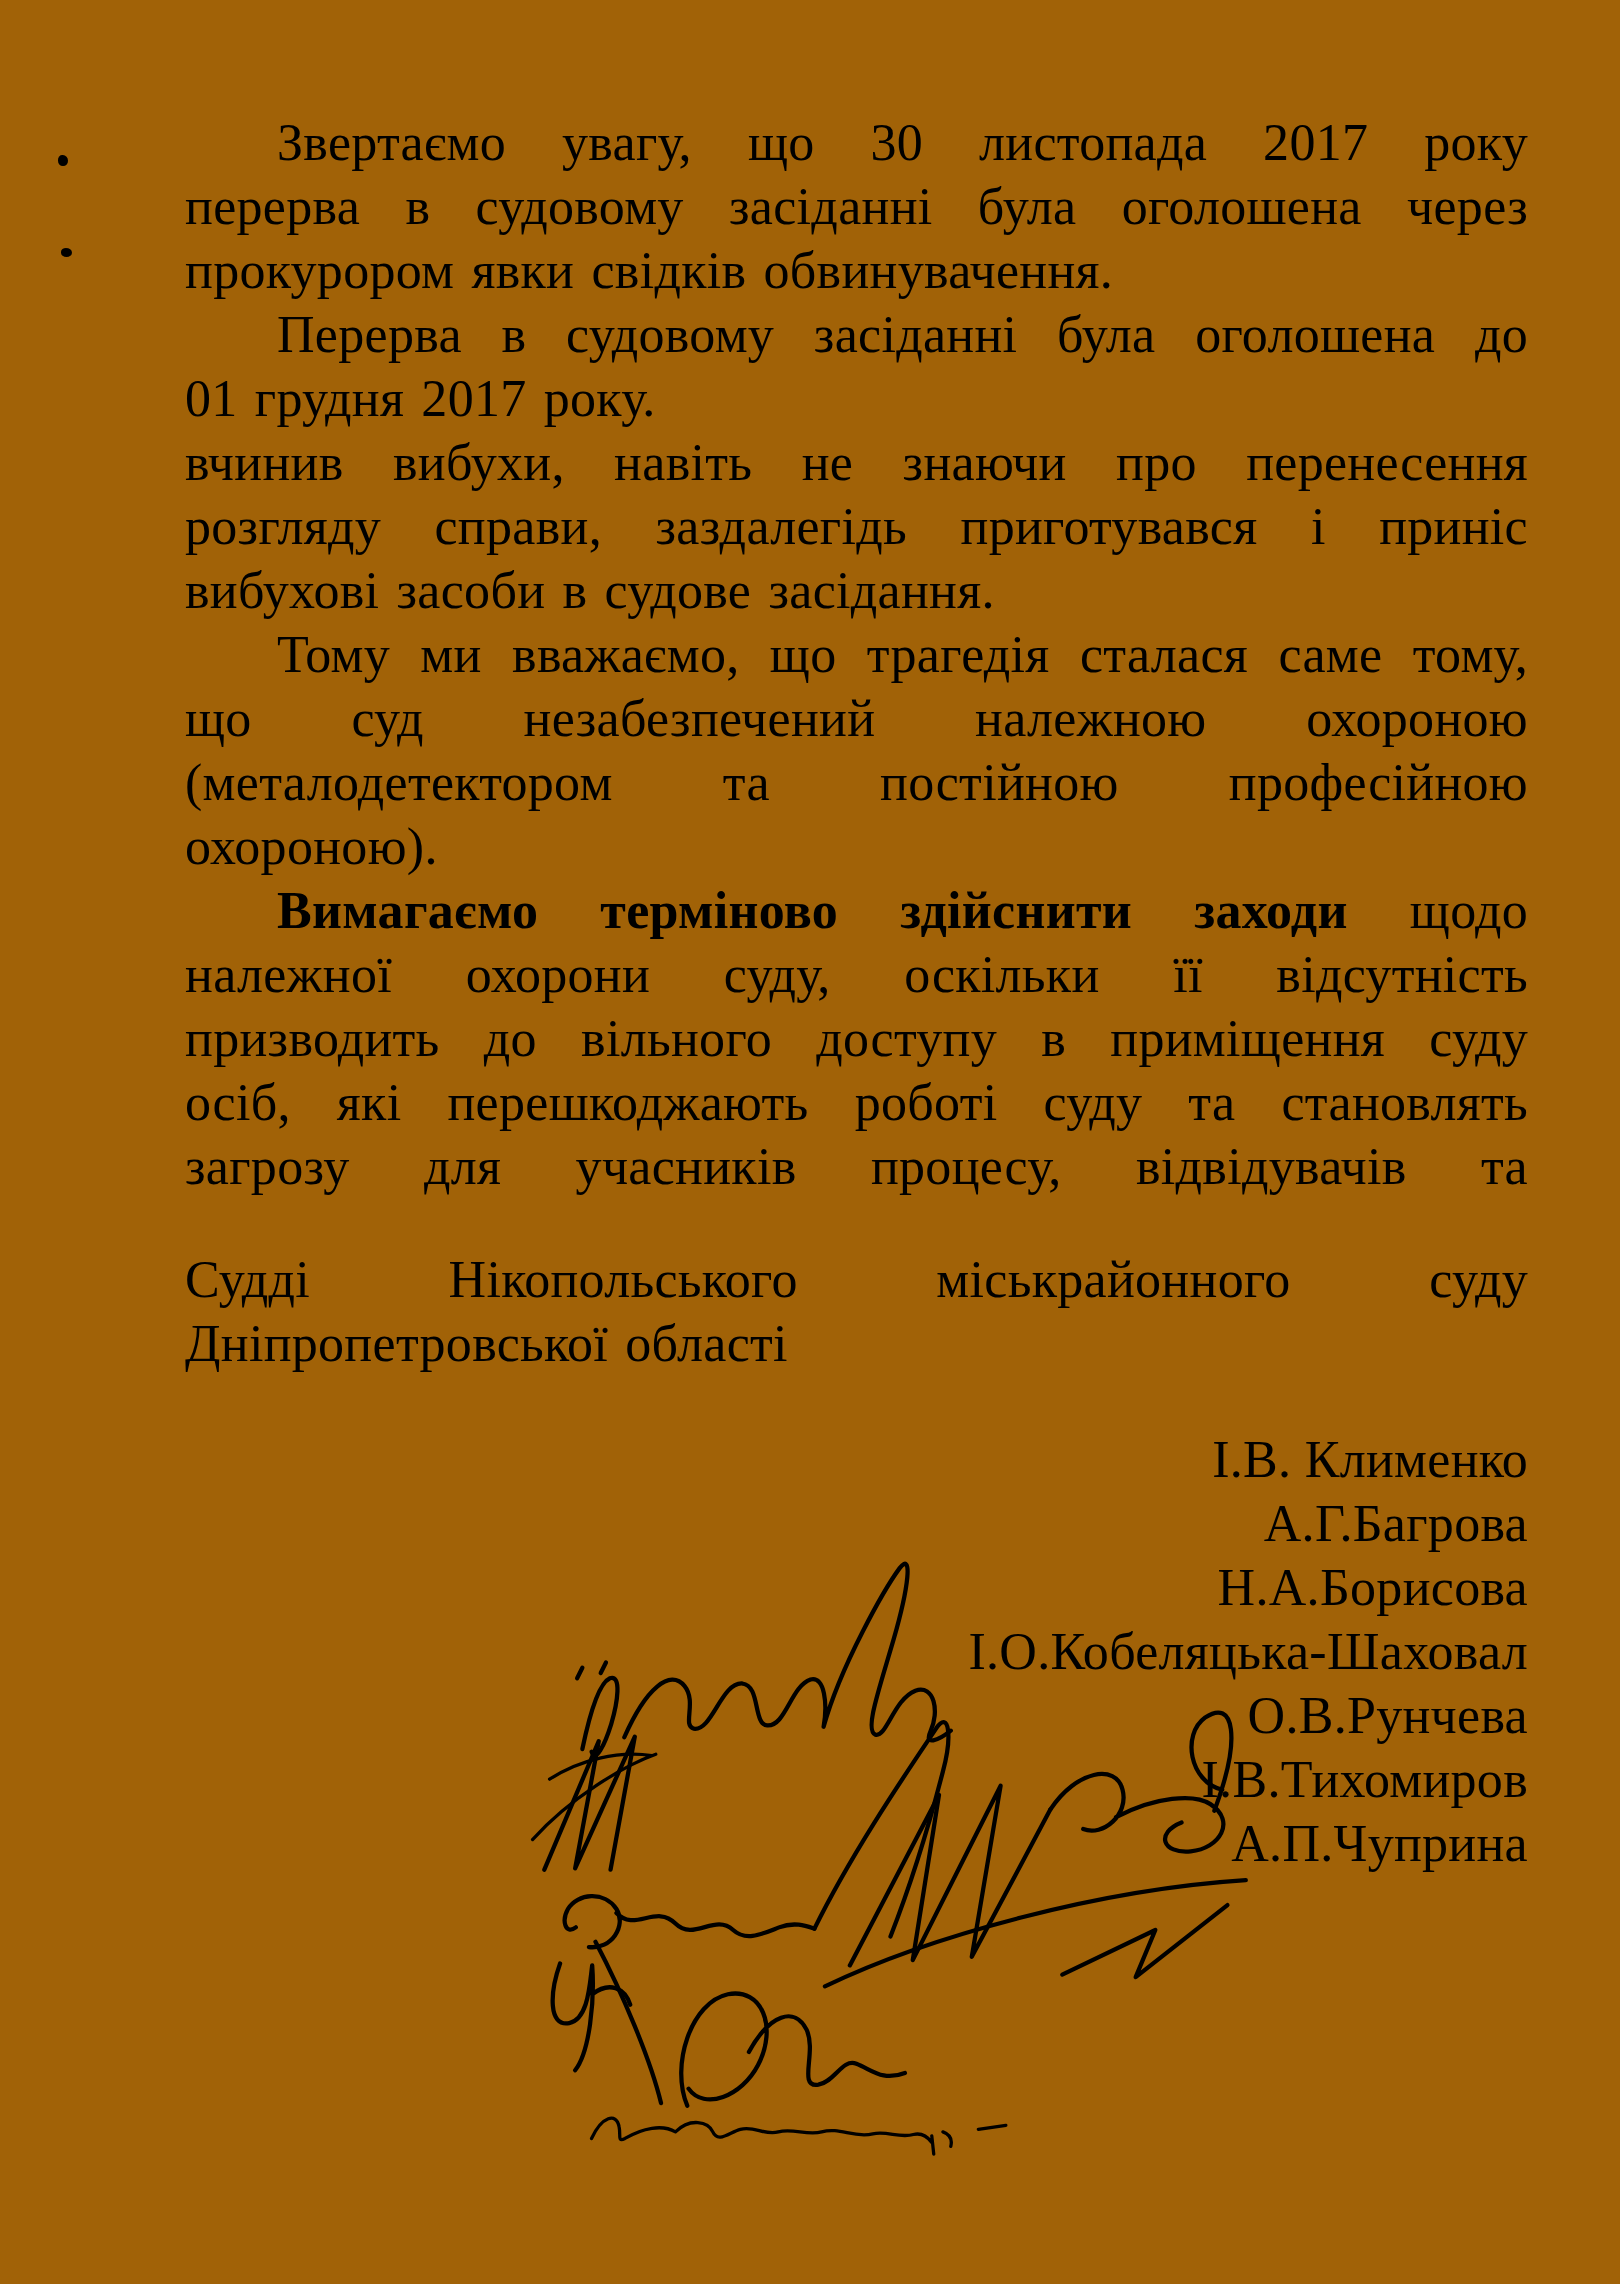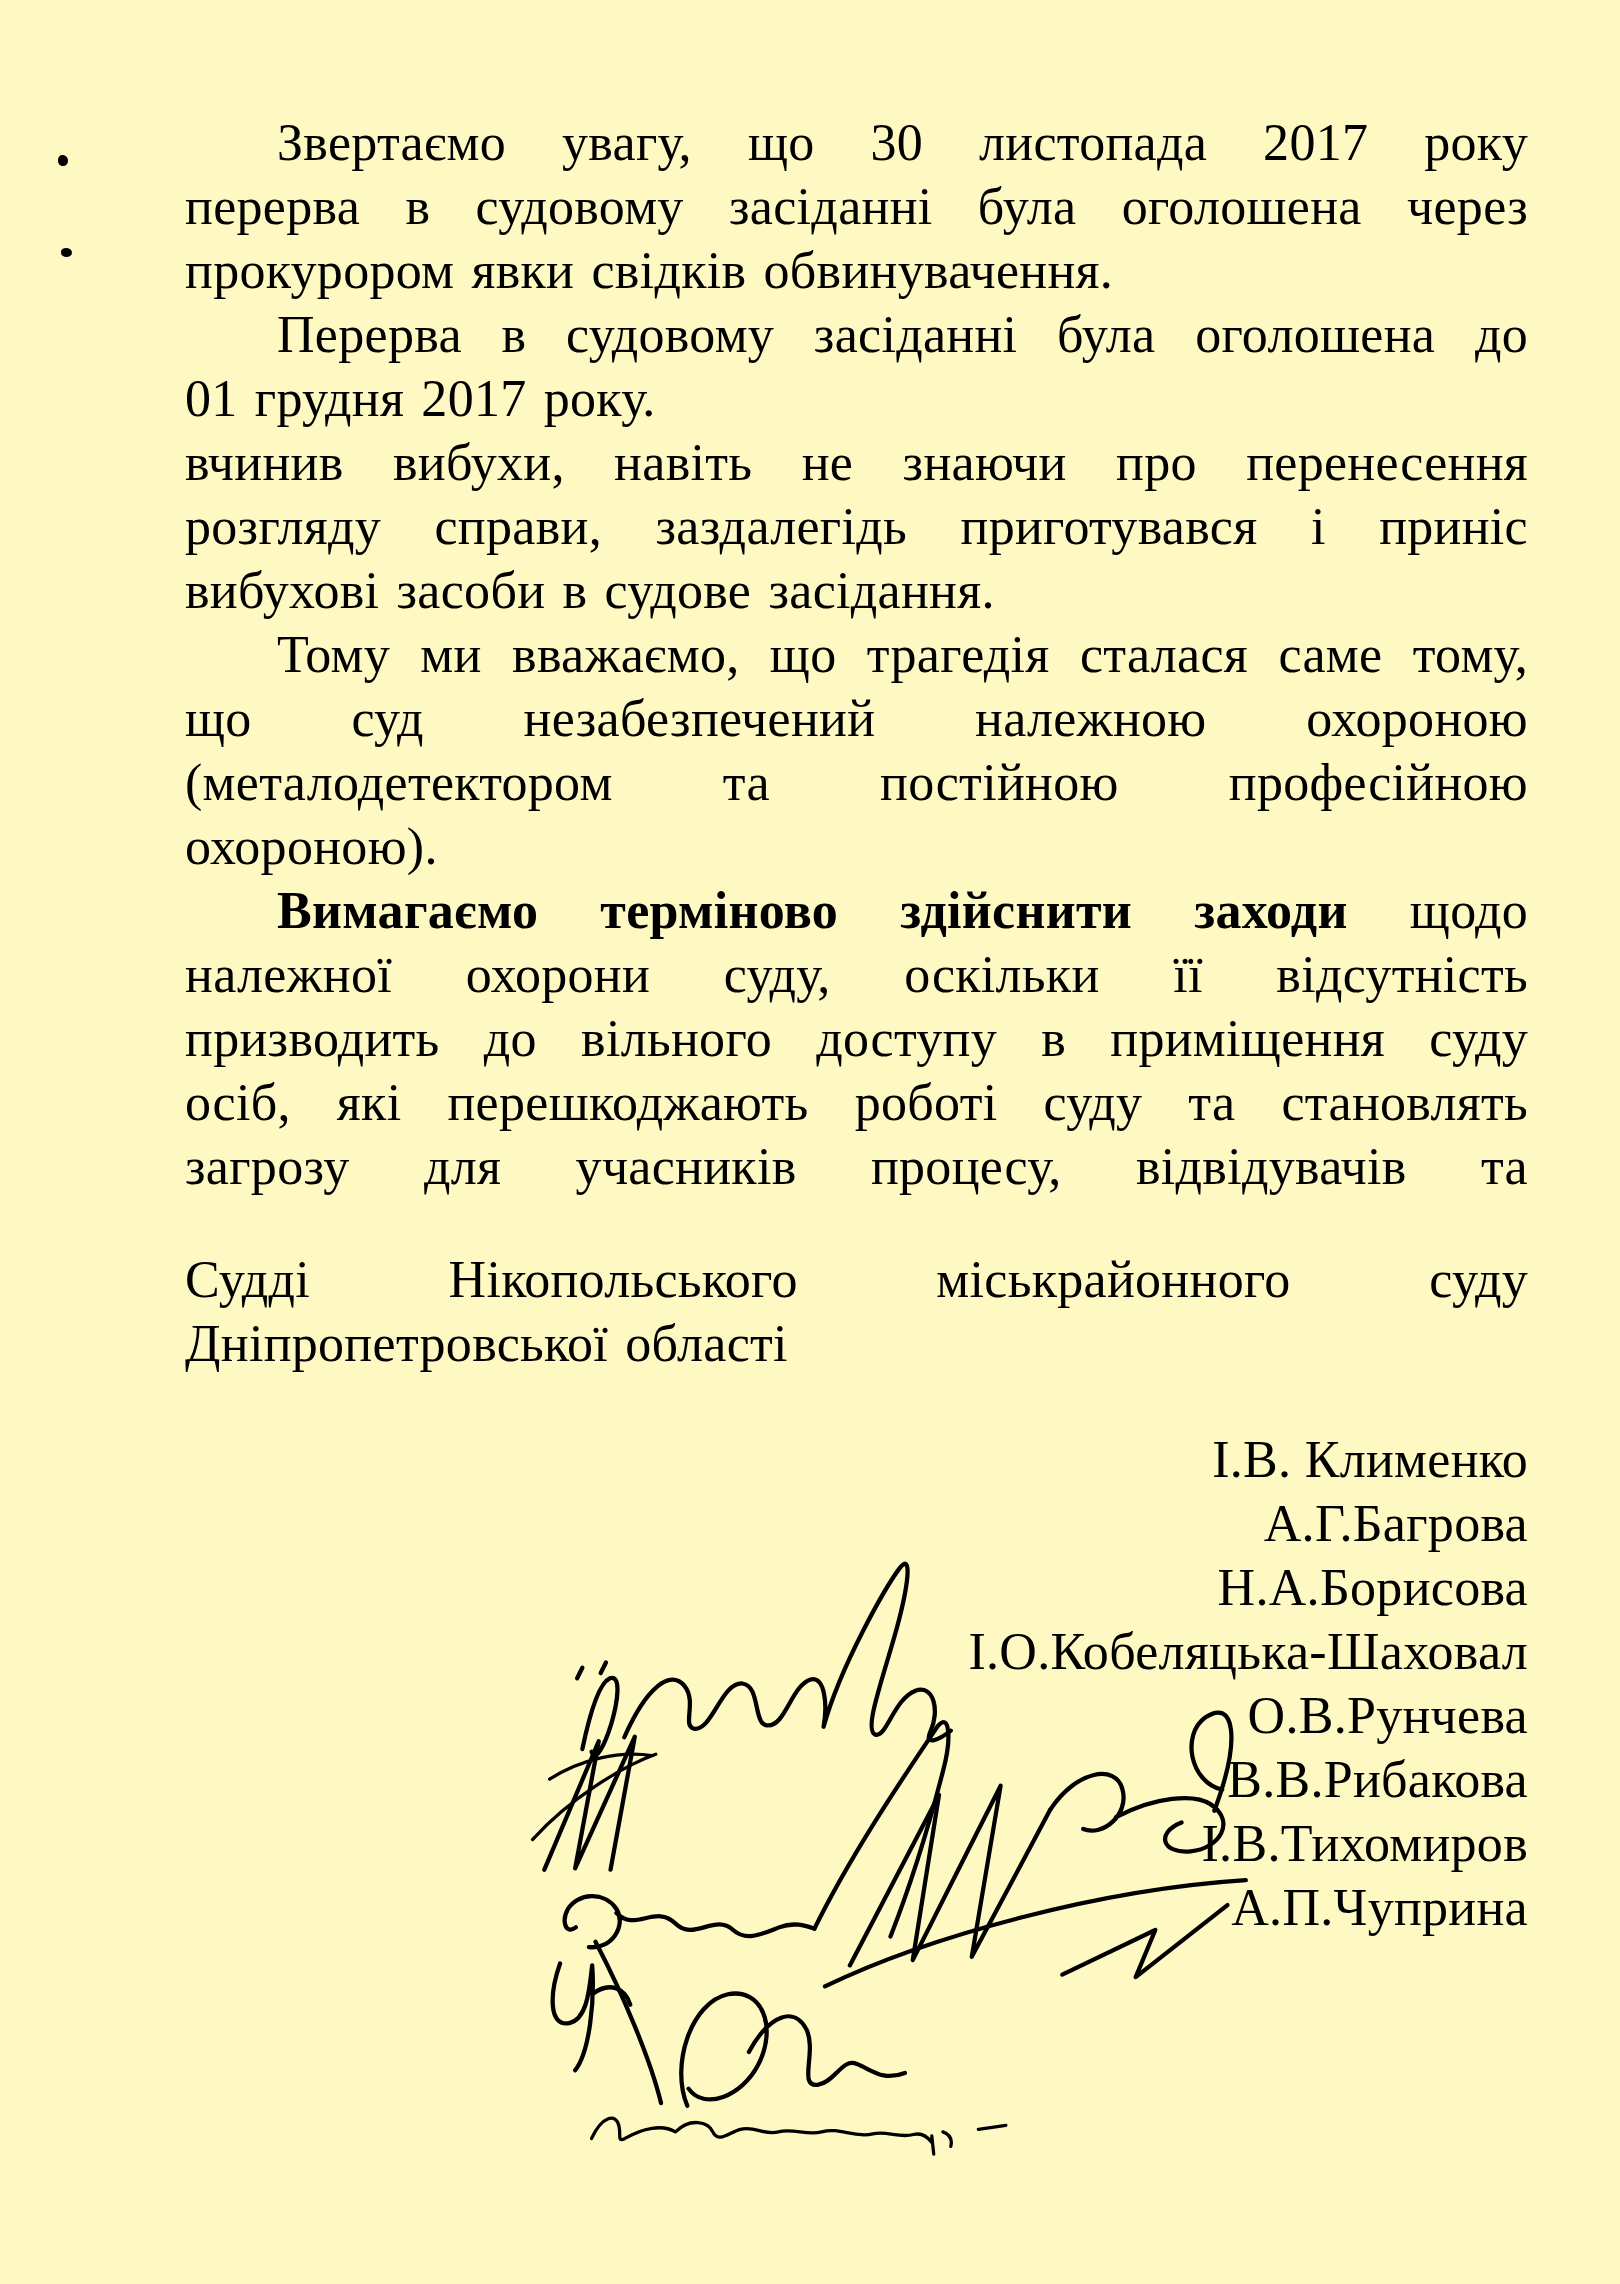--- a/index.html
+++ b/index.html
@@ -1,20 +1,20 @@
 <!DOCTYPE html>
 <html lang="uk" style="font-size:10.5px"><head>
 <meta charset="utf-8">
 <style>
   html, body { margin: 0; padding: 0; background: #e8e8e8; }
   .page {
     position: relative;
     width: 1621px;
     height: 2284px;
-    background: #fef9c3;
+    background: #a16207;
     color: #000000;
     font-family: "Liberation Serif", "DejaVu Serif", serif;
     overflow: hidden;
   }
   .content {
     position: absolute;
     left: 185px;
     top: 111px;
     width: 1343px;
   }
@@ -75,21 +75,20 @@
     <div class="signoff">
         <div class="line"><span>Судді Нікопольського міськрайонного суду</span></div>
         <div class="line last"><span>Дніпропетровської області</span></div>
       </div>
     <div class="judges">
         <div class="judge-line">І.В. Клименко</div>
         <div class="judge-line">А.Г.Багрова</div>
         <div class="judge-line">Н.А.Борисова</div>
         <div class="judge-line">І.О.Кобеляцька-Шаховал</div>
         <div class="judge-line">О.В.Рунчева</div>
-        <div class="judge-line">В.В.Рибакова</div>
         <div class="judge-line">І.В.Тихомиров</div>
         <div class="judge-line">А.П.Чуприна</div>
       </div>
   </div>
 
   <svg class="sigs" viewBox="0 0 2472 3484" xmlns="http://www.w3.org/2000/svg" aria-hidden="true">
 
     <path d="M 880 2560 l 8 -16 M 916 2552 l 8 -16
          M 888 2668 C 898 2620 912 2568 930 2560 C 948 2554 942 2596 932 2630 C 922 2662 908 2690 902 2672"></path>
     <path d="M 952 2650 C 985 2575 1022 2545 1044 2572 C 1063 2596 1040 2633 1058 2637

